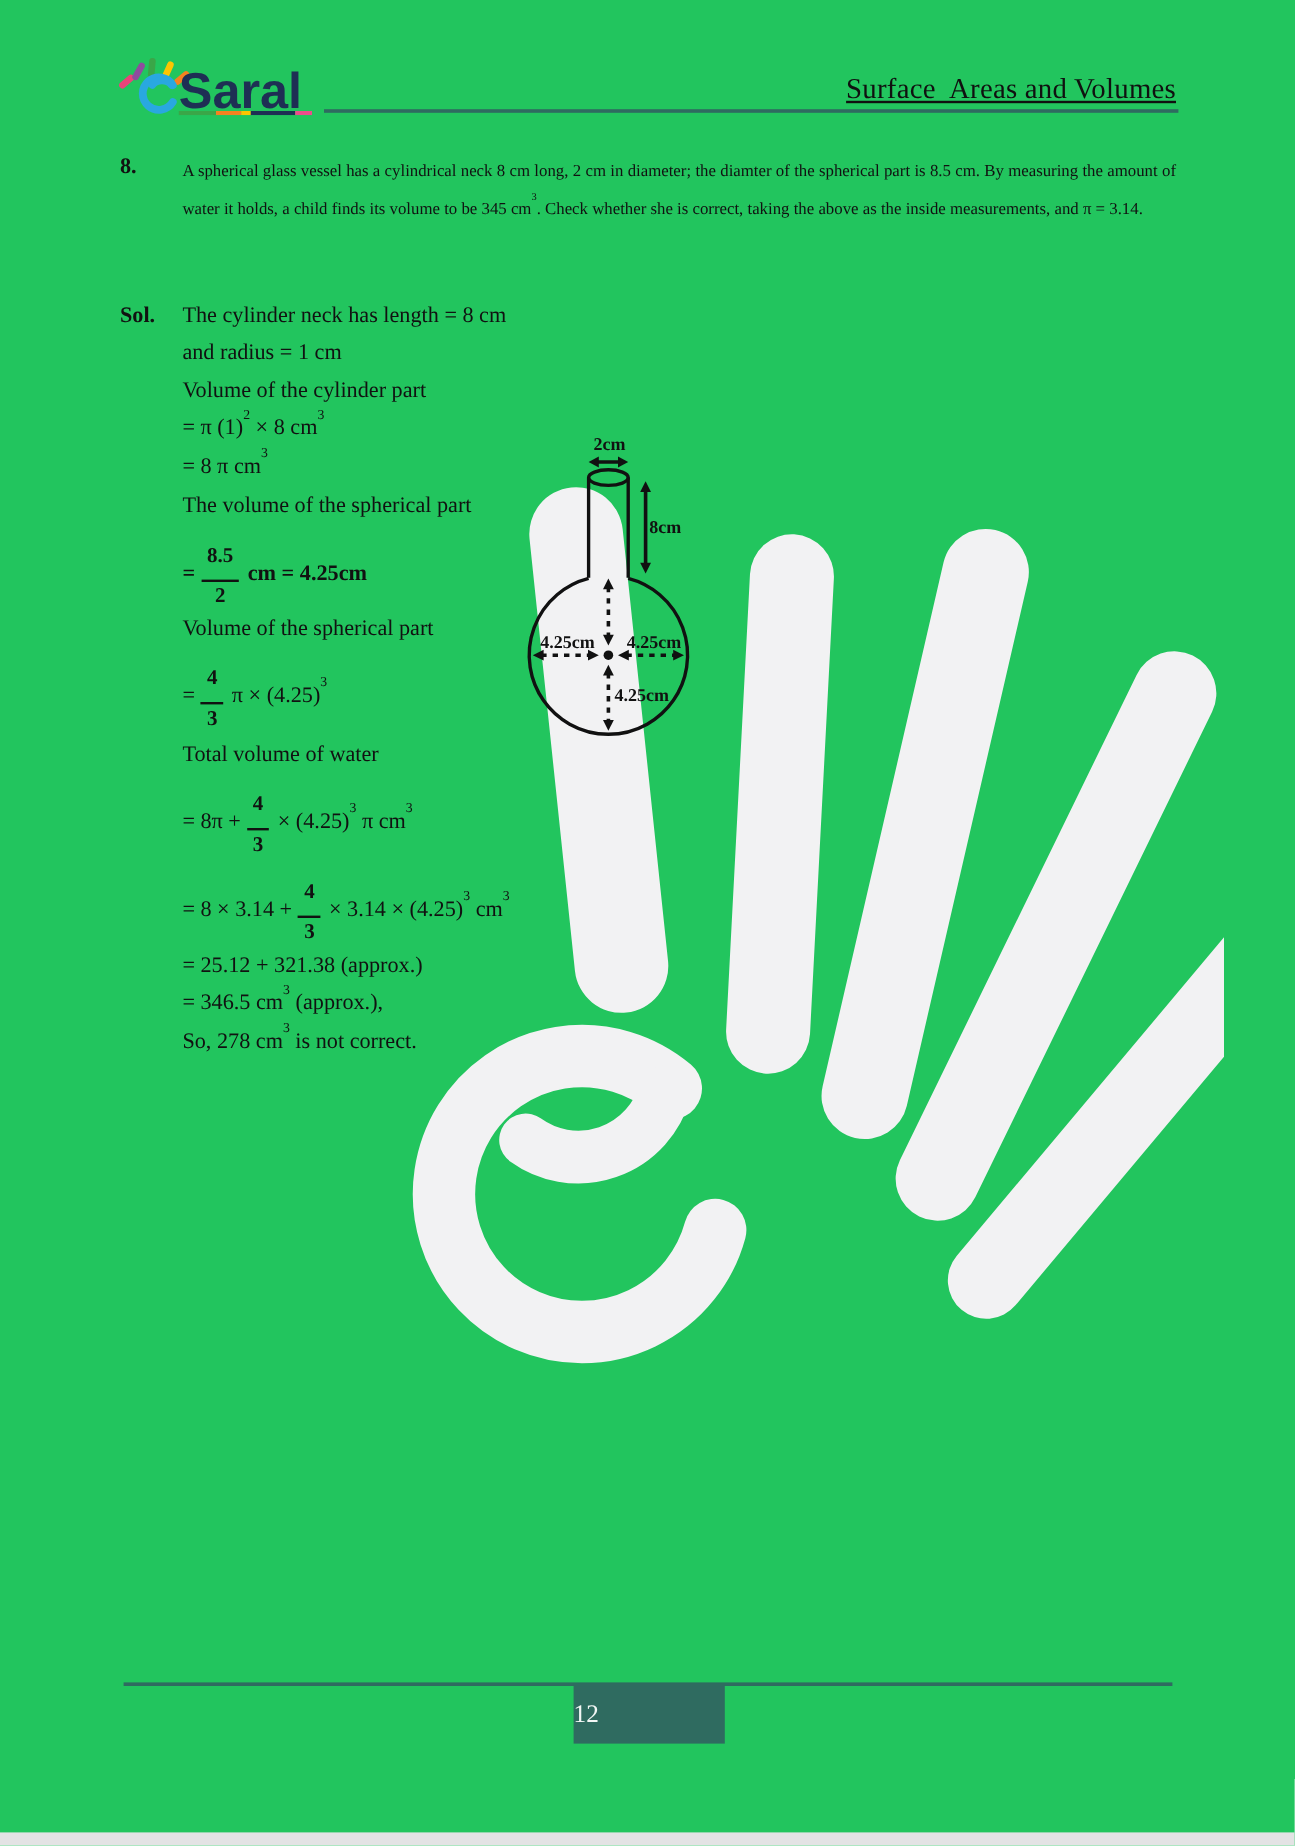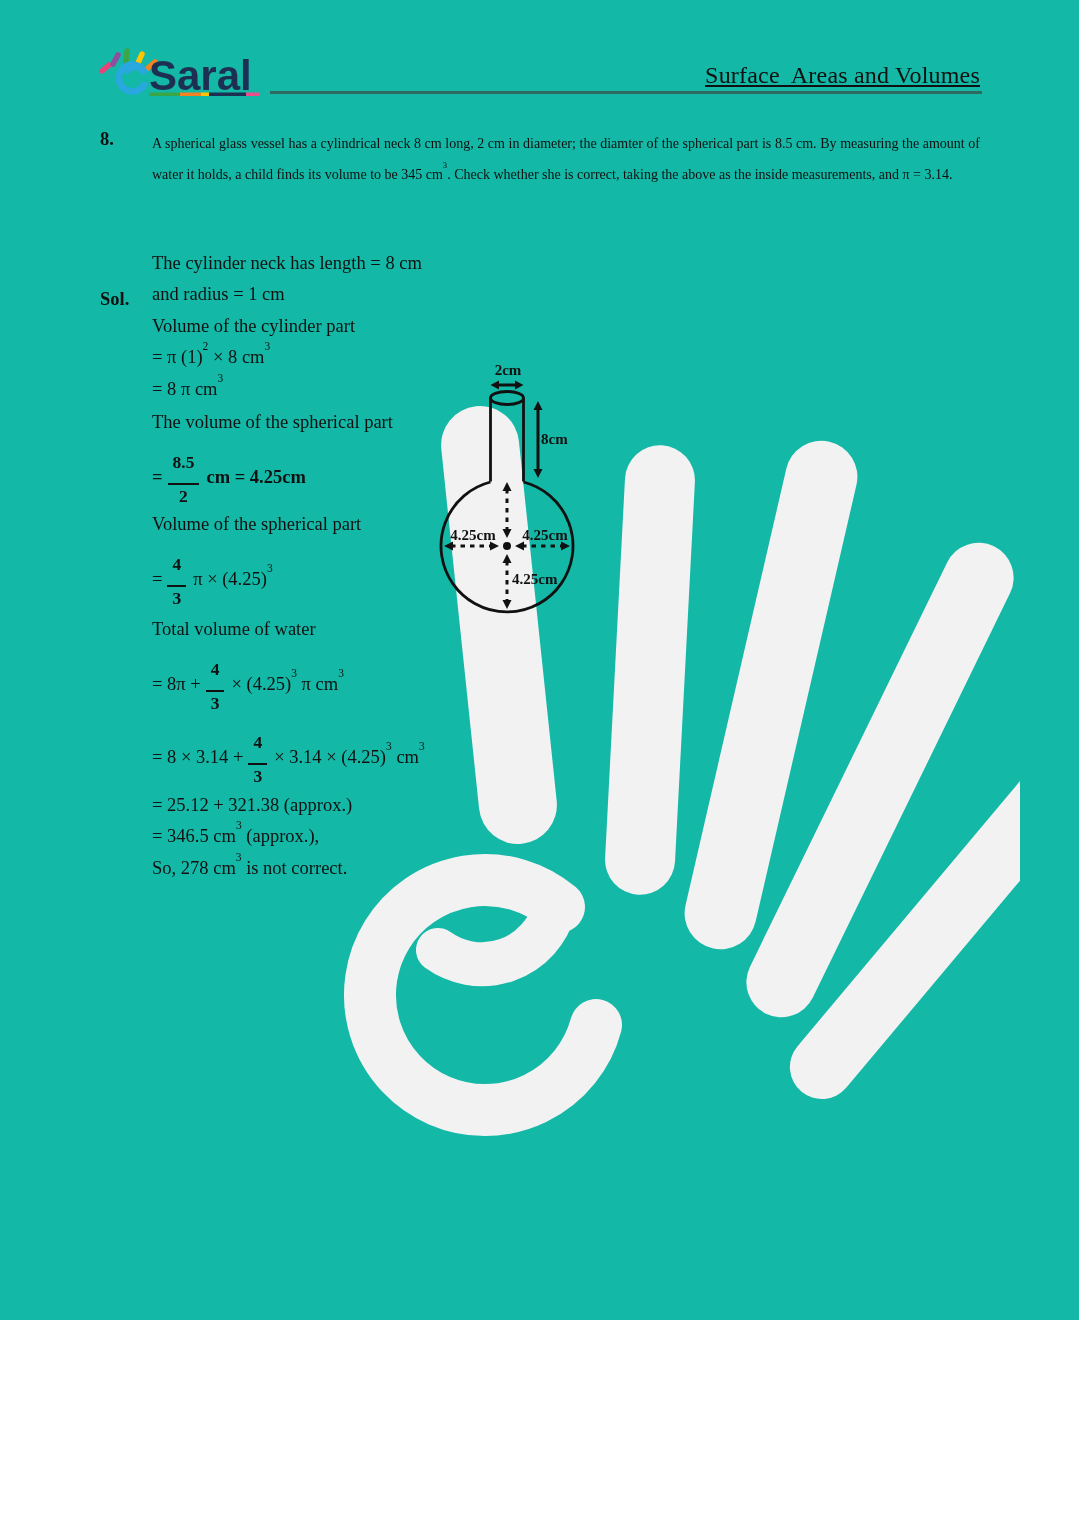--- a/index.html
+++ b/index.html
@@ -1,40 +1,40 @@
 <!DOCTYPE html>
 <html><head>
 <meta charset="utf-8">
 <style>
   html,body{margin:0;padding:0;background:#fff;}
-  .page{position:relative;width:1079px;height:1320px;background:#14b8a6;
+  .page{position:relative;width:1079px;height:1538px;background:#22c55e;
         font-family:"Liberation Serif",serif;color:#111;overflow:hidden;}
 
   
   .chapter-title{position:absolute;top:62px;right:99px;font-size:24px;color:#101010;
                  white-space:pre;letter-spacing:.2px;text-decoration:underline;}
   .header-rule{position:absolute;left:270px;top:91px;width:712px;height:3px;background:#2f6b60;}
 
   
   .q-num{position:absolute;left:100px;top:129px;font-size:18.5px;font-weight:700;}
   .q-text{position:absolute;left:152px;top:129px;width:828px;font-size:14px;
           line-height:30.6px;text-align:justify;}
-  .sol-label{position:absolute;left:100px;top:253px;font-size:18.5px;font-weight:700;margin-top:36px;}
+  .sol-label{position:absolute;left:100px;top:253px;font-size:18.5px;font-weight:700;}
   .sline{position:absolute;left:152px;font-size:18.5px;white-space:nowrap;}
   .bold{font-weight:700;}
   sup{font-size:0.62em;position:relative;top:-0.55em;line-height:0;}
   .frac{display:inline-block;text-align:center;vertical-align:middle;margin:0 7px 0 5px;
         font-weight:700;font-size:17.5px;line-height:1.15;}
   .frac .num{display:block;padding:0 5px 11px;border-bottom:2.6px solid #111;}
   .frac .den{display:block;padding:1px 5px 0;}
 
   
   .footer-rule{position:absolute;left:103px;top:1402px;width:874px;height:3px;background:#2f6b60;}
   .page-box{position:absolute;left:478px;top:1403px;width:126px;height:50px;background:#2f6b60;
-            color:#f2f7f5;font-size:21px;display:flex;align-items:center;justify-content:flex-end;text-decoration:underline;}
+            color:#f2f7f5;font-size:21px;display:flex;align-items:center;justify-content:flex-start;}
   .bottom-bar{position:absolute;left:0;top:1527px;width:1079px;height:11px;background:#e3e3e4;}
 
   .diagram{position:absolute;left:435px;top:358px;}
   .watermark{position:absolute;left:340px;top:350px;}
   .logo{position:absolute;left:95px;top:44px;}
 </style>
 </head>
 <body>
 
 <div class="page">

